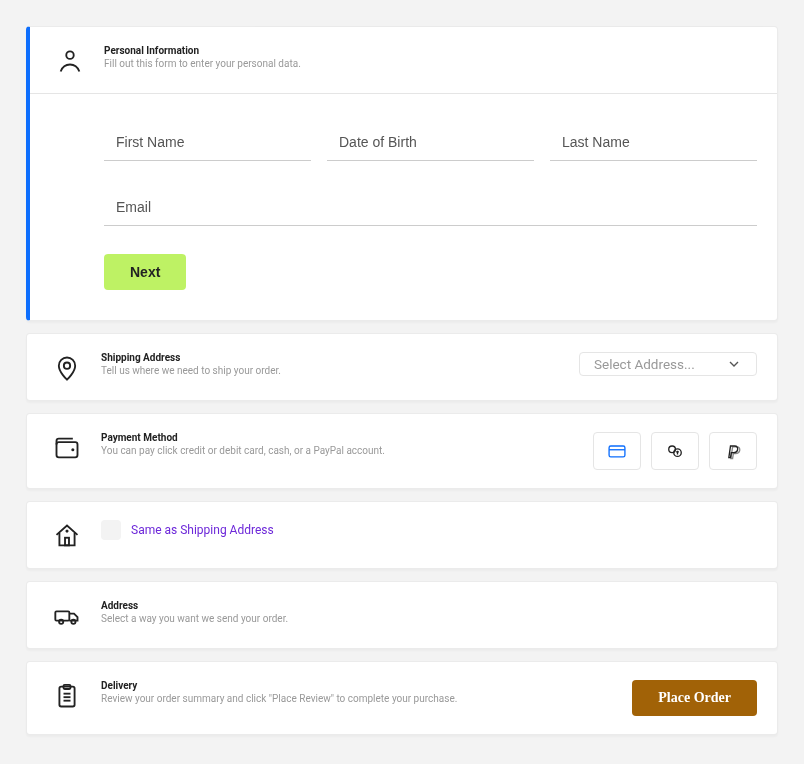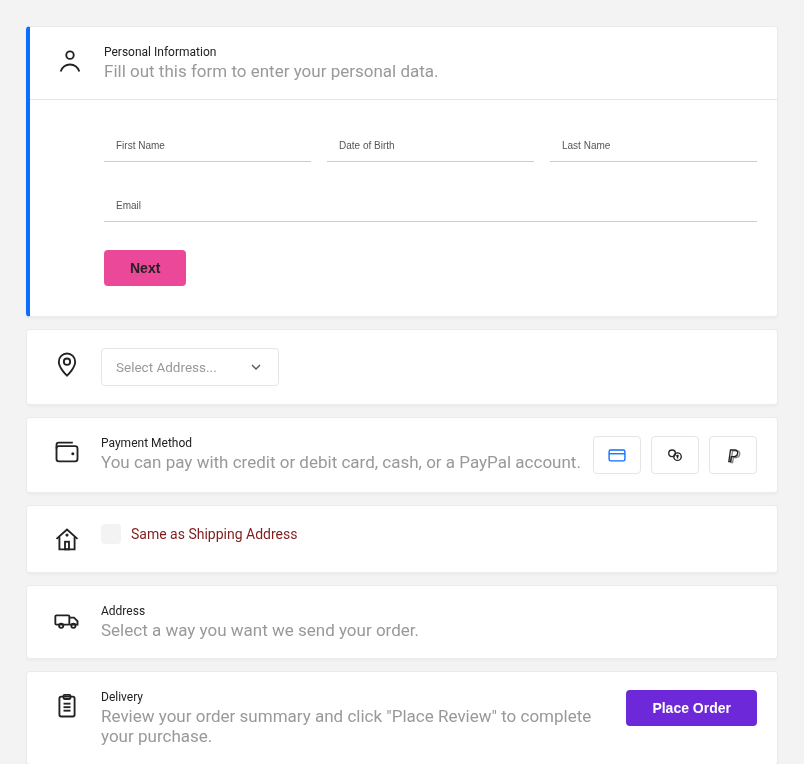--- a/index.html
+++ b/index.html
@@ -41,27 +41,27 @@
       height: 28px;
       stroke: #222;
       fill: none;
       stroke-width: 1.6;
     }
     .card-title {
       flex: 1;
       min-width: 0;
     }
     .card-title h3 {
-      font-size: 12px;
-      font-weight: 400;
+      font-size: 10px;
+      font-weight: 700;
       color: #222;
       margin-bottom: 2px;
     }
     .card-title p {
-      font-size: 17px;
+      font-size: 10px;
       color: #999;
     }
     .card-right {
       display: flex;
       align-items: center;
       gap: 10px;
     }
     .expanded {
       border-left: 4px solid #0d6efd;
     }
@@ -75,21 +75,21 @@
     }
     .input-wrap {
       flex: 1;
       position: relative;
     }
     .text-input {
       width: 100%;
       border: none;
       border-bottom: 1px solid #ccc;
       padding: 10px 12px;
-      font-size: 10px;
+      font-size: 14px;
       outline: none;
       background: transparent;
     }
     .text-input::placeholder {
       color: #555;
     }
     .actions {
       margin-top: 22px;
     }
     .btn {
@@ -97,36 +97,37 @@
       align-items: center;
       justify-content: center;
       padding: 10px 26px;
       font-size: 14px;
       font-weight: 600;
       border-radius: 4px;
       border: none;
       cursor: pointer;
     }
     .btn-default {
-      background: #ec4899;
+      background: #bef264;
       color: #222;
     }
     .btn-primary {
-      background: #6d28d9;
+      background: #a16207;
       color: #fff;
+      font-family: Liberation Serif, serif;
     }
     
     .select-box {
       display: flex;
       align-items: center;
       justify-content: space-between;
       border: 1px solid #e5e5e5;
       border-radius: 4px;
       padding: 0 14px;
-      height: 38px;
+      height: 24px;
       min-width: 178px;
       font-size: 13.5px;
       color: #999;
       cursor: pointer;
     }
     .chevron {
       width: 16px;
       height: 16px;
       stroke: #555;
       fill: none;
@@ -160,22 +161,22 @@
       gap: 10px;
       cursor: pointer;
     }
     .checkbox-box {
       width: 20px;
       height: 20px;
       border-radius: 4px;
       background: #f3f3f3;
     }
     .checkbox-label {
-      font-size: 14px;
-      color: #7f1d1d;
+      font-size: 12px;
+      color: #6d28d9;
     }
   </style>
 </head>
 <body>
 
 <div class="card expanded">
   <div class="card-header divided">
     <div class="card-icon">
       <svg viewBox="0 0 24 24">
         <circle cx="12" cy="7" r="3.2"></circle>
@@ -210,20 +211,24 @@
   </div>
 </div>
 
 <div class="card">
   <div class="card-header">
     <div class="card-icon">
       <svg viewBox="0 0 24 24">
         <path d="M12 22s7-6.5 7-12a7 7 0 10-14 0c0 5.5 7 12 7 12z"></path>
         <circle cx="12" cy="10" r="2.7"></circle>
       </svg>
+    </div>
+    <div class="card-title">
+      <h3>Shipping Address</h3>
+      <p>Tell us where we need to ship your order.</p>
     </div>
     <div class="card-right">
       <div class="select-box">
         <span>Select Address...</span>
         <svg class="chevron" viewBox="0 0 24 24">
           <polyline points="6 9 12 15 18 9"></polyline>
         </svg>
       </div>
     </div>
   </div>
@@ -233,21 +238,21 @@
   <div class="card-header">
     <div class="card-icon">
       <svg viewBox="0 0 24 24">
         <rect x="3" y="7" width="18" height="13" rx="2"></rect>
         <path d="M3 9V6a2 2 0 012-2h12"></path>
         <circle cx="17" cy="13.5" r="1.3" fill="#222" stroke="none"></circle>
       </svg>
     </div>
     <div class="card-title">
       <h3>Payment Method</h3>
-      <p>You can pay with credit or debit card, cash, or a PayPal account.</p>
+      <p>You can pay click credit or debit card, cash, or a PayPal account.</p>
     </div>
     <div class="card-right">
       <div class="pay-opt active">
         <svg viewBox="0 0 24 24">
           <rect x="2.5" y="6" width="19" height="13" rx="2"></rect>
           <line x1="2.5" y1="10.5" x2="21.5" y2="10.5"></line>
         </svg>
       </div>
       <div class="pay-opt">
         <svg viewBox="0 0 24 24">

